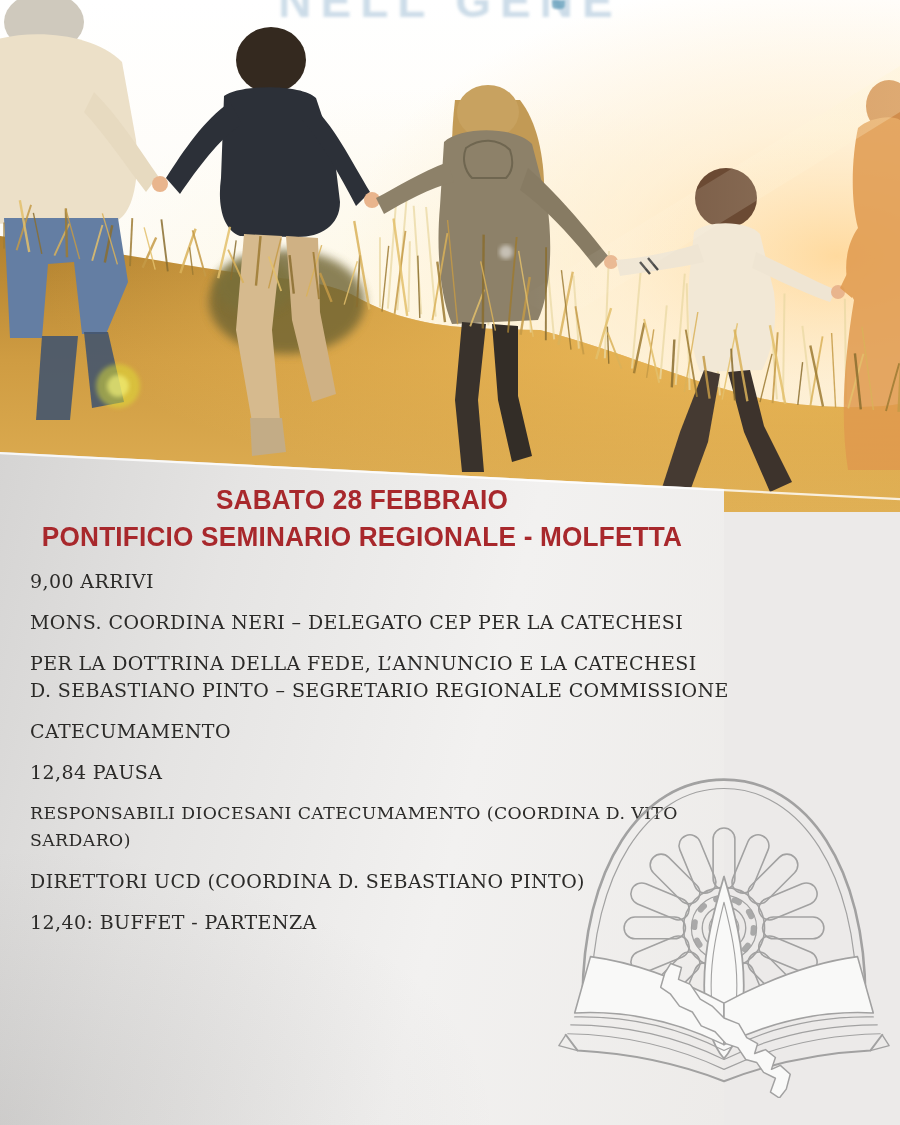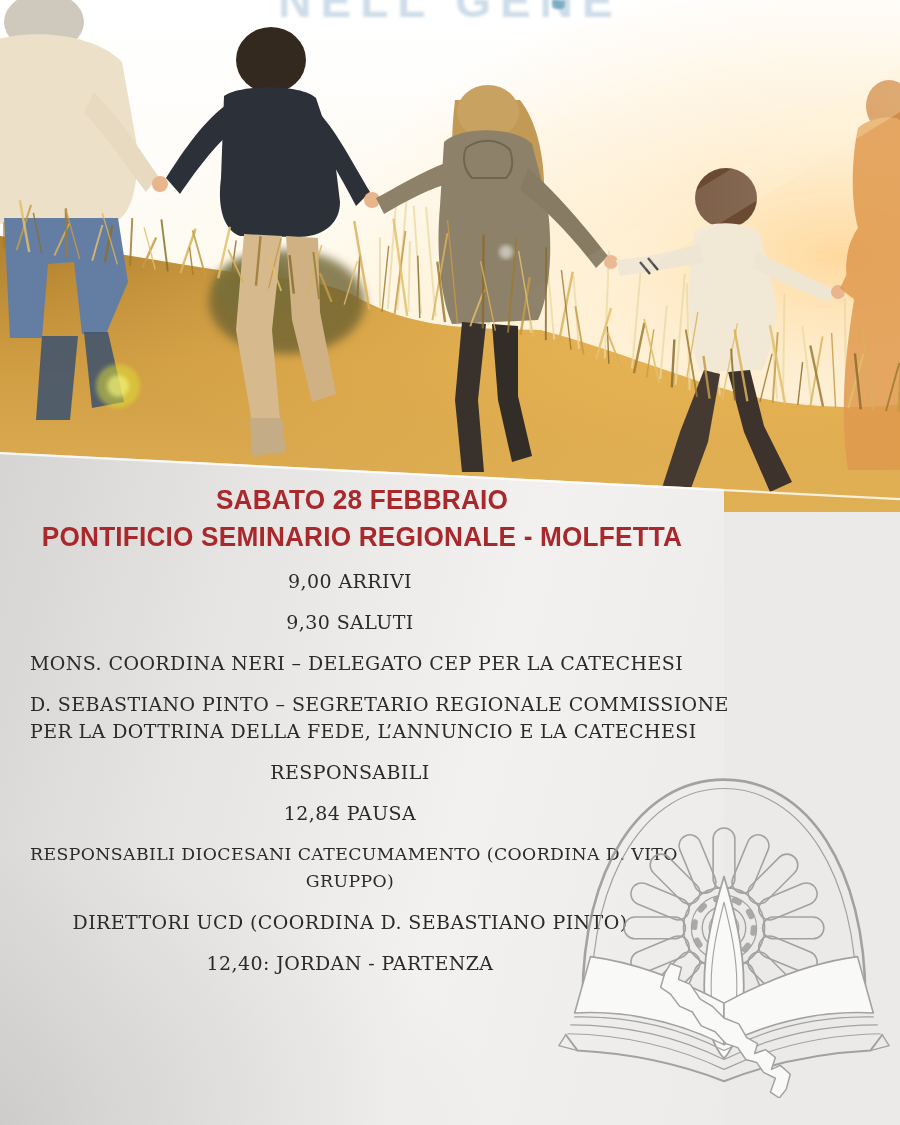--- a/index.html
+++ b/index.html
@@ -30,21 +30,21 @@
     transform:rotate(2.92deg);transform-origin:left top;}
   #panel-inner{position:relative;padding:42px 0 0 0;height:100%;}
   
   #heading{text-align:center;color:#a8282c;font-weight:700;font-size:27px;line-height:37px;
     transform:scaleX(.97);letter-spacing:.2px;}
   
   #schedule{margin:12px 0 0 30px;max-width:640px;color:#2b2a28;
     font-family:"DejaVu Serif","Liberation Serif",serif;font-size:19px;letter-spacing:.4px;
     position:relative;z-index:5;}
   .item{margin:0 0 14px 0;}
-  .item .line{line-height:27px;white-space:nowrap;text-align:center;}
+  .item .line{line-height:27px;white-space:nowrap;}
   .item.small{font-size:17.3px;}
   
   #logo{position:absolute;left:545px;top:750px;width:356px;height:348px;z-index:4;opacity:.9;}
 </style>
 </head>
 <body>
 
 <div id="flyer">
 
   <div id="photo">
@@ -314,46 +314,42 @@
       <div id="heading">
         <div>SABATO 28 FEBBRAIO</div>
         <div>PONTIFICIO SEMINARIO REGIONALE - MOLFETTA</div>
       </div>
       <div id="schedule">
         <div class="item">
             <div class="line">9,00 ARRIVI</div>
             <div class="line"></div>
           </div>
         <div class="item">
-            <div class="line">9,30 SALUTI</div>
-            <div class="line"></div>
-          </div>
-        <div class="item">
             <div class="line">MONS. COORDINA NERI – DELEGATO CEP PER LA CATECHESI</div>
             <div class="line"></div>
           </div>
         <div class="item">
+            <div class="line">PER LA DOTTRINA DELLA FEDE, L’ANNUNCIO E LA CATECHESI</div>
             <div class="line">D. SEBASTIANO PINTO – SEGRETARIO REGIONALE COMMISSIONE</div>
-            <div class="line">PER LA DOTTRINA DELLA FEDE, L’ANNUNCIO E LA CATECHESI</div>
-          </div>
-        <div class="item">
-            <div class="line">RESPONSABILI</div>
+          </div>
+        <div class="item">
+            <div class="line">CATECUMAMENTO</div>
           </div>
         <div class="item">
             <div class="line">12,84 PAUSA</div>
             <div class="line"></div>
           </div>
         <div class="item small">
             <div class="line">RESPONSABILI DIOCESANI CATECUMAMENTO (COORDINA D. VITO</div>
-            <div class="line">GRUPPO)</div>
+            <div class="line">SARDARO)</div>
           </div>
         <div class="item">
             <div class="line">DIRETTORI UCD (COORDINA D. SEBASTIANO PINTO)</div>
             <div class="line"></div>
           </div>
         <div class="item">
-            <div class="line">12,40: JORDAN - PARTENZA</div>
+            <div class="line">12,40: BUFFET - PARTENZA</div>
             <div class="line"></div>
           </div>
       </div>
     </div>
   </div>
 </div>
 
 </body></html>

